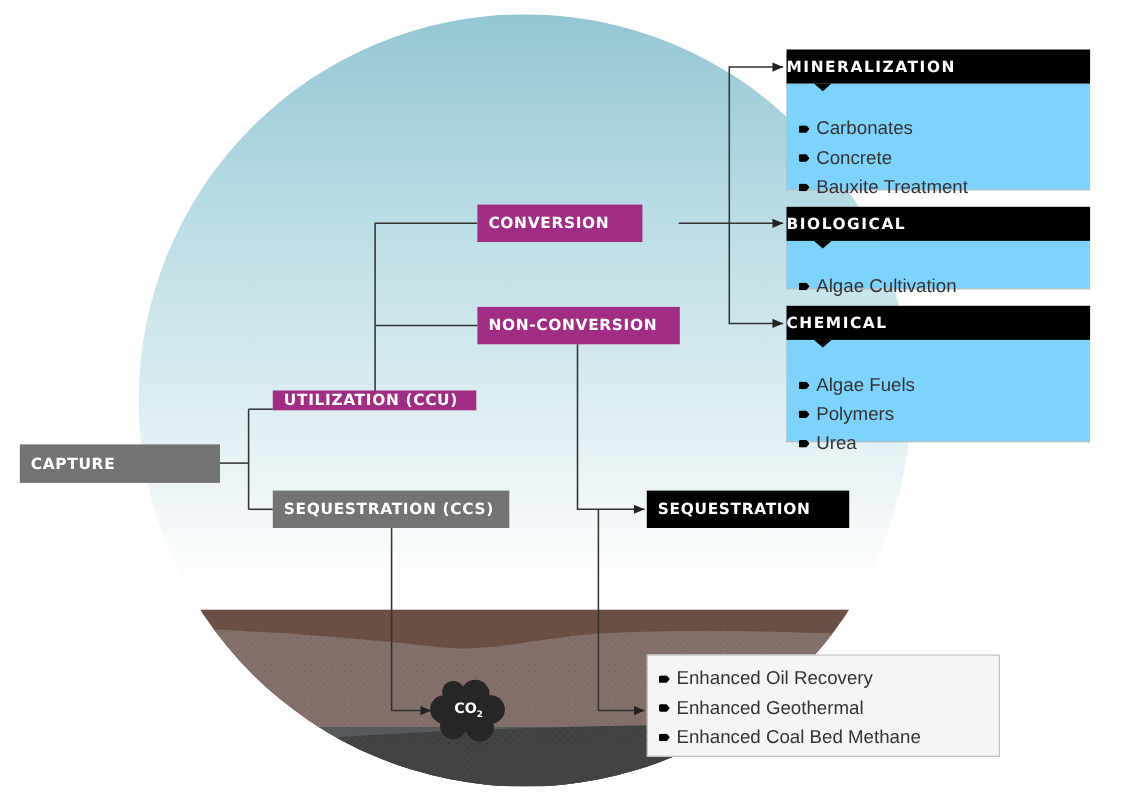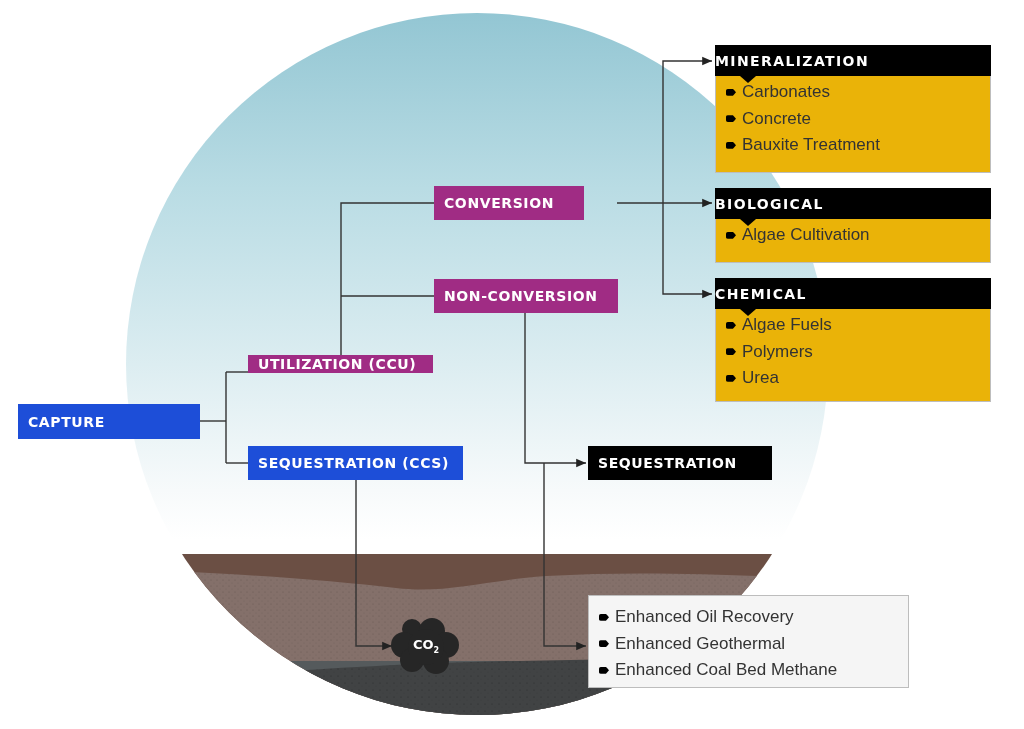--- a/index.html
+++ b/index.html
@@ -4,26 +4,26 @@
   <style>
     html, body { margin:0; padding:0; background:#ffffff; }
     body { width:1024px; height:729px; position:relative; overflow:hidden; font-family:"Liberation Sans", sans-serif; }
     .stage { position:absolute; left:0; top:0; width:1024px; height:729px; }
     .circle-wrap { position:absolute; left:126px; top:13px; width:702px; height:702px; border-radius:50%; overflow:hidden; }
     .sky { position:absolute; inset:0; background:linear-gradient(to bottom, #93c6d3 0%, #b9dce4 25%, #dcedf1 50%, #f7fafb 68%, #ffffff 75%); }
     .ground { position:absolute; left:0; right:0; top:541px; bottom:0; }
     .lines { position:absolute; left:0; top:0; width:1024px; height:729px; pointer-events:none; }
     .node { position:absolute; color:#fff; font-family:"DejaVu Sans", sans-serif; font-weight:bold; font-size:14px; letter-spacing:0.6px; display:flex; align-items:center; padding-left:10px; box-sizing:border-box; }
     .node.purple { background:#a02c84; }
-    .node.navy { background:#1d4ed8; }
+    .node.navy { background:#737373; }
     .node.black { background:#000; }
     .panel { position:absolute; left:715px; width:276px; box-sizing:border-box; }
     .panel-head { background:#000; color:#fff; font-family:"DejaVu Sans", sans-serif; font-weight:bold; font-size:14px; letter-spacing:1.4px; height:31px; display:flex; align-items:center; position:relative; }
     .panel-head::after { content:""; position:absolute; left:25px; bottom:-7px; border-left:8px solid transparent; border-right:8px solid transparent; border-top:7px solid #000; }
-    .panel-body { background:#eab308; border:1px solid #bdbdbd; border-top:none; padding:3px 10px 6px 10px;text-align:right; }
+    .panel-body { background:#7dd3fc; border:1px solid #bdbdbd; border-top:none; padding:28px 10px 6px 10px;text-align:right; }
     .item { display:flex; align-items:center; font-size:17px; color:#333; height:26.5px; }
     .bullet { display:inline-block; width:10px; height:7px; background:#000; border-radius:2px 4px 4px 2px; margin-right:6px; clip-path:polygon(0 0, 70% 0, 100% 50%, 70% 100%, 0 100%); }
     .eor { position:absolute; left:588px; top:595px; width:321px; height:93px; background:#f5f5f5; border:1px solid #bdbdbd; box-sizing:border-box; padding:8px 10px; }
     .co2 { position:absolute; left:390px; top:615px; width:72px; height:62px; }
     .co2-label { position:absolute; left:0; right:0; top:22px; text-align:center; color:#fff; font-family:"DejaVu Sans", sans-serif; font-weight:bold; font-size:13px; }
   </style>
 </head>
 <body>
 
 <div class="stage">

